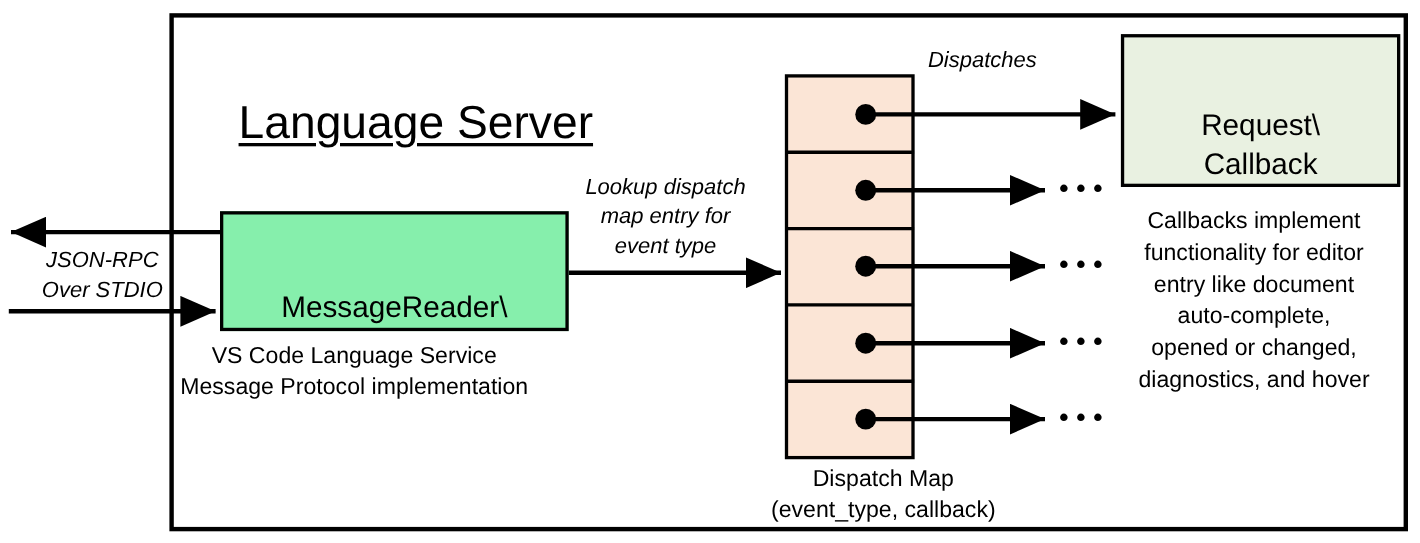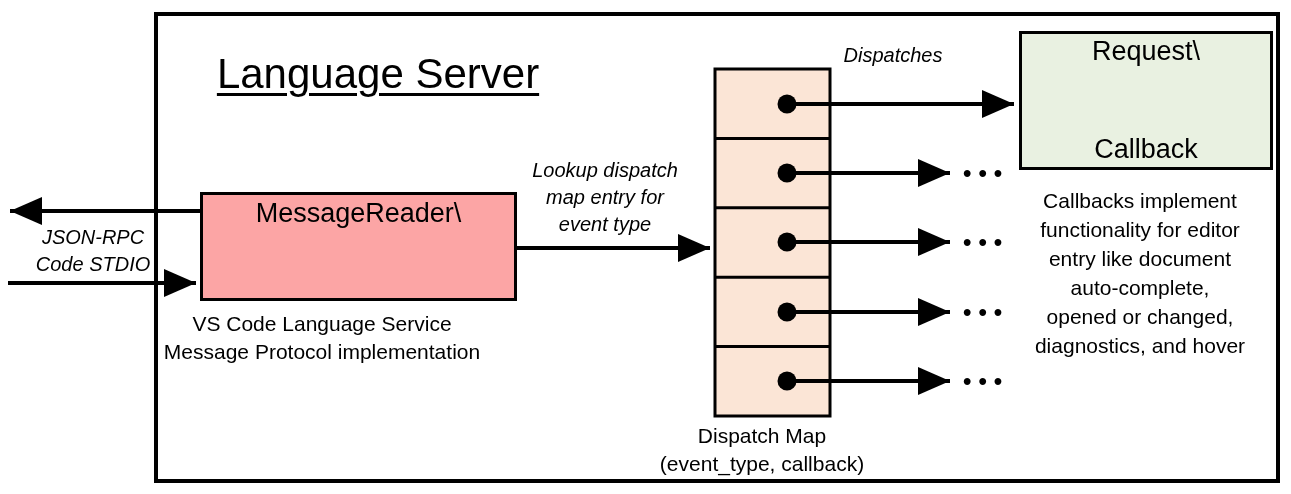--- a/index.html
+++ b/index.html
@@ -11,38 +11,39 @@
     color: #000000;
     font-family: "Liberation Sans", sans-serif;
     overflow: hidden;
   }
   svg.overlay { position: absolute; left: 0; top: 0; width: 1291px; height: 494px; }
 
   .box {
     position: absolute;
     display: flex;
     flex-direction: column;
-    justify-content: space-between;
+    justify-content: flex-end;
     align-items: center;
     border: 3px solid #000;
     box-sizing: border-box;
     text-align: center;
   }
-  #msg-box  { left: 200px; top: 192px; width: 317px; height: 109px; background: #fca5a5; font-size: 27px; line-height: 37px; }
+  #msg-box  { left: 200px; top: 192px; width: 317px; height: 109px; background: #86efac; font-size: 27px; line-height: 37px; }
   #cb-box   { left: 1019px; top: 31px;  width: 254px; height: 139px; background: #E9F1E1; font-size: 27px; line-height: 35px; }
 
   .cx { position: absolute; transform: translateX(-50%); text-align: center; }
   .cx div { white-space: nowrap; }
 
   .title {
     font-size: 42px;
     text-decoration: underline;
     text-decoration-thickness: 3px;
     text-underline-offset: 5px;
     white-space: nowrap;
+    margin-top: 37px;
   }
   .label-italic { font-style: italic; font-size: 20px; line-height: 27px; }
   .caption { font-size: 21px; line-height: 28px; }
   .note    { font-size: 21px; line-height: 29px; }
 
   .dots {
     position: absolute;
     transform: translateY(-52%);
     font-size: 24px;
     font-weight: bold;
@@ -85,21 +86,21 @@
     <circle cx="787" cy="173" r="9.5" fill="#000"></circle>
     <circle cx="787" cy="242" r="9.5" fill="#000"></circle>
     <circle cx="787" cy="312" r="9.5" fill="#000"></circle>
     <circle cx="787" cy="381" r="9.5" fill="#000"></circle>
   </svg>
 
   <div class="cx title" style="left: 378px; top: 50px;">Language Server</div>
 
   <div class="cx label-italic" style="left: 93px; top: 224px;">
     <div>JSON-RPC</div>
-    <div>Code STDIO</div>
+    <div>Over STDIO</div>
   </div>
 
   <div class="box" id="msg-box">
     <div>MessageReader\</div>
   </div>
 
   <div class="cx label-italic" style="left: 605px; top: 157px;">
     <div>Lookup dispatch</div>
     <div>map entry for</div>
     <div>event type</div>
@@ -126,18 +127,18 @@
 
   <div class="cx note" style="left: 1140px; top: 186px;">
     <div>Callbacks implement</div>
     <div>functionality for editor</div>
     <div>entry like document</div>
     <div>auto-complete,</div>
     <div>opened or changed,</div>
     <div>diagnostics, and hover</div>
   </div>
 
-  <div class="cx caption" style="left: 762px; top: 422px;">
+  <div class="cx caption" style="left: 803px; top: 422px;">
     <div>Dispatch Map</div>
     <div>(event_type, callback)</div>
   </div>
 
 </div>
 
 </body></html>

